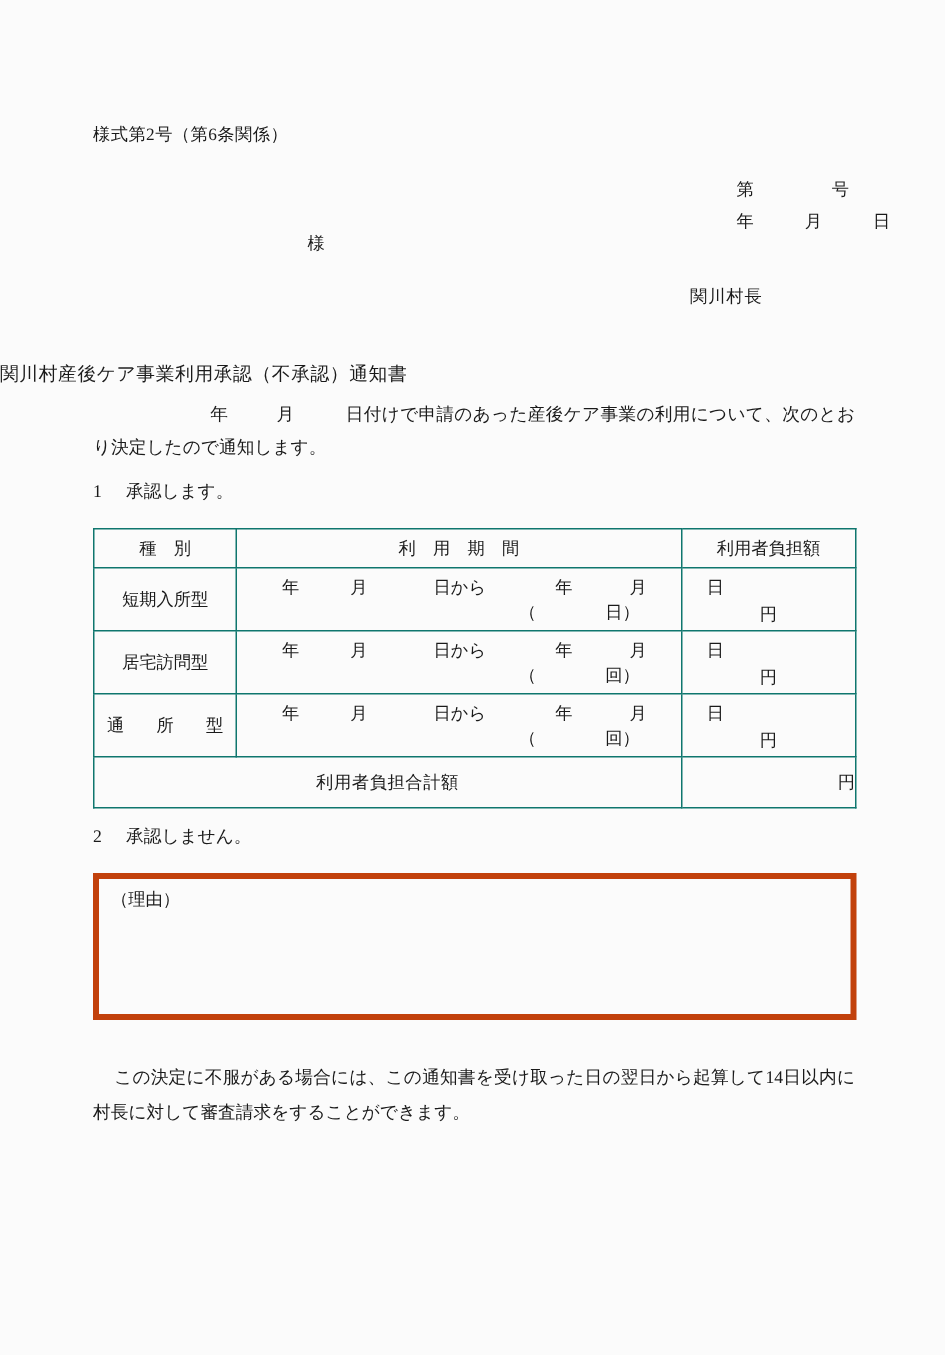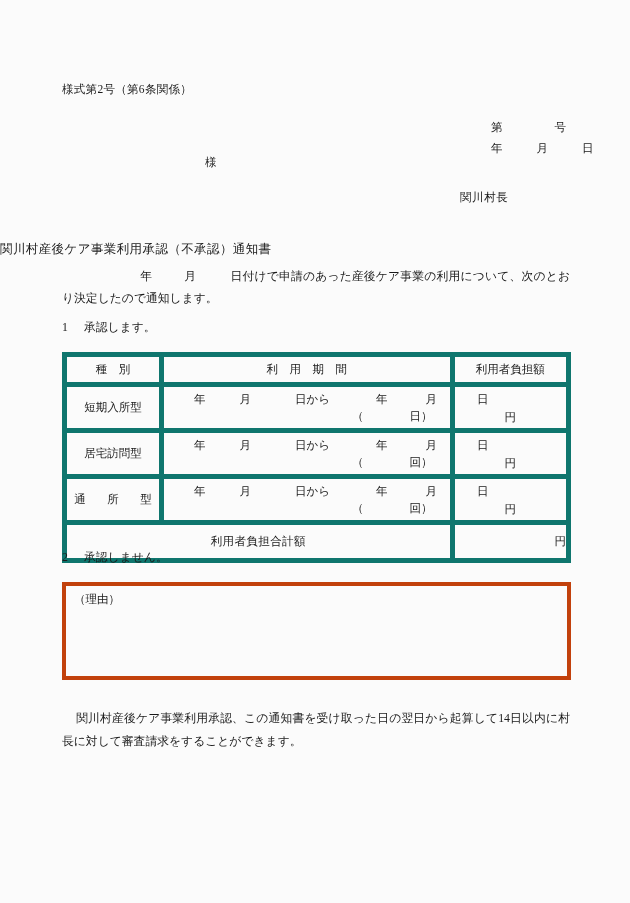--- a/index.html
+++ b/index.html
@@ -108,21 +108,21 @@
   
   .tbl {
     position: absolute;
     left: 62px;
     top: 352px;
     width: 509px;
     border-collapse: collapse;
     font-size: 11.5px;
   }
   .tbl td {
-    border: 5px solid #0f766e;
+    border: 1px solid #0f766e;
     padding: 0;
     vertical-align: middle;
   }
   .tbl .c-type {
     width: 90px;
     text-align: center;
     height: 24px;
   }
   .tbl .c-period {
     width: 300px;
@@ -291,15 +291,15 @@
       </tr>
     </tbody>
   </table>
 
   <div class="section-label" id="sec2"><span class="num">2</span><span>承認しません。</span></div>
 
   <div class="reason-box">
     <div class="reason-label">（理由）</div>
   </div>
 
-  <div class="closing"><span class="indent"></span><span>関川村産後ケア事業利用承認、この通知書を受け取った日の翌日から起算して14日以内に村長に対して審査請求をすることができます。</span></div>
+  <div class="closing"><span class="indent"></span><span>この決定に不服がある場合には、この通知書を受け取った日の翌日から起算して14日以内に村長に対して審査請求をすることができます。</span></div>
 
 </div>
 
 </body></html>

